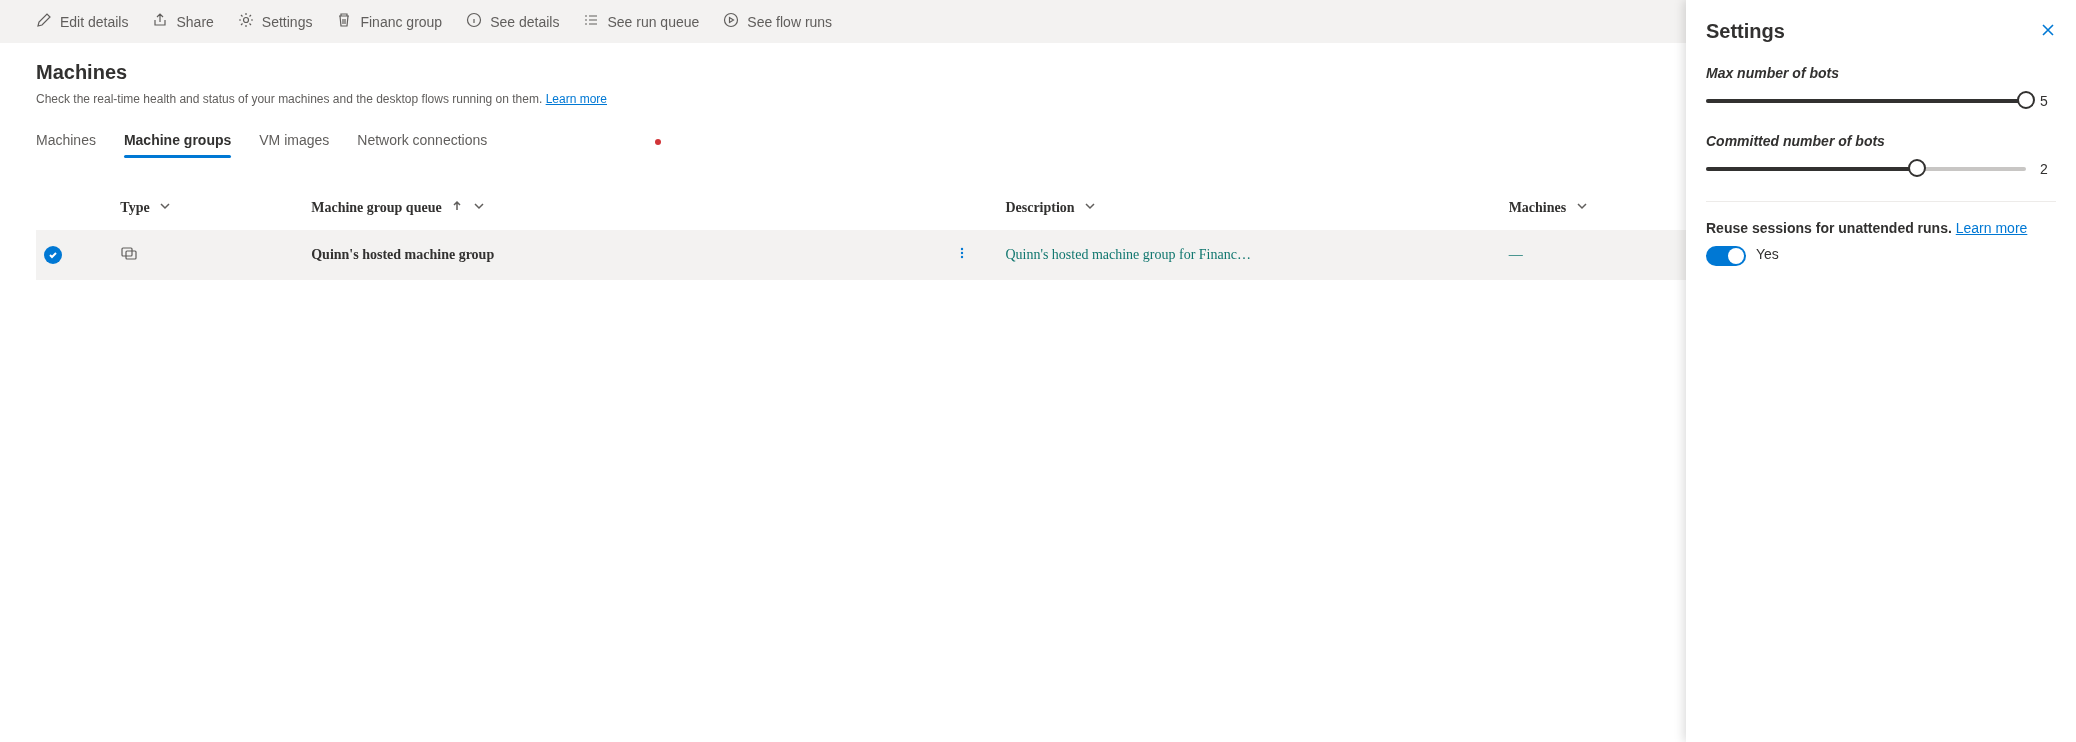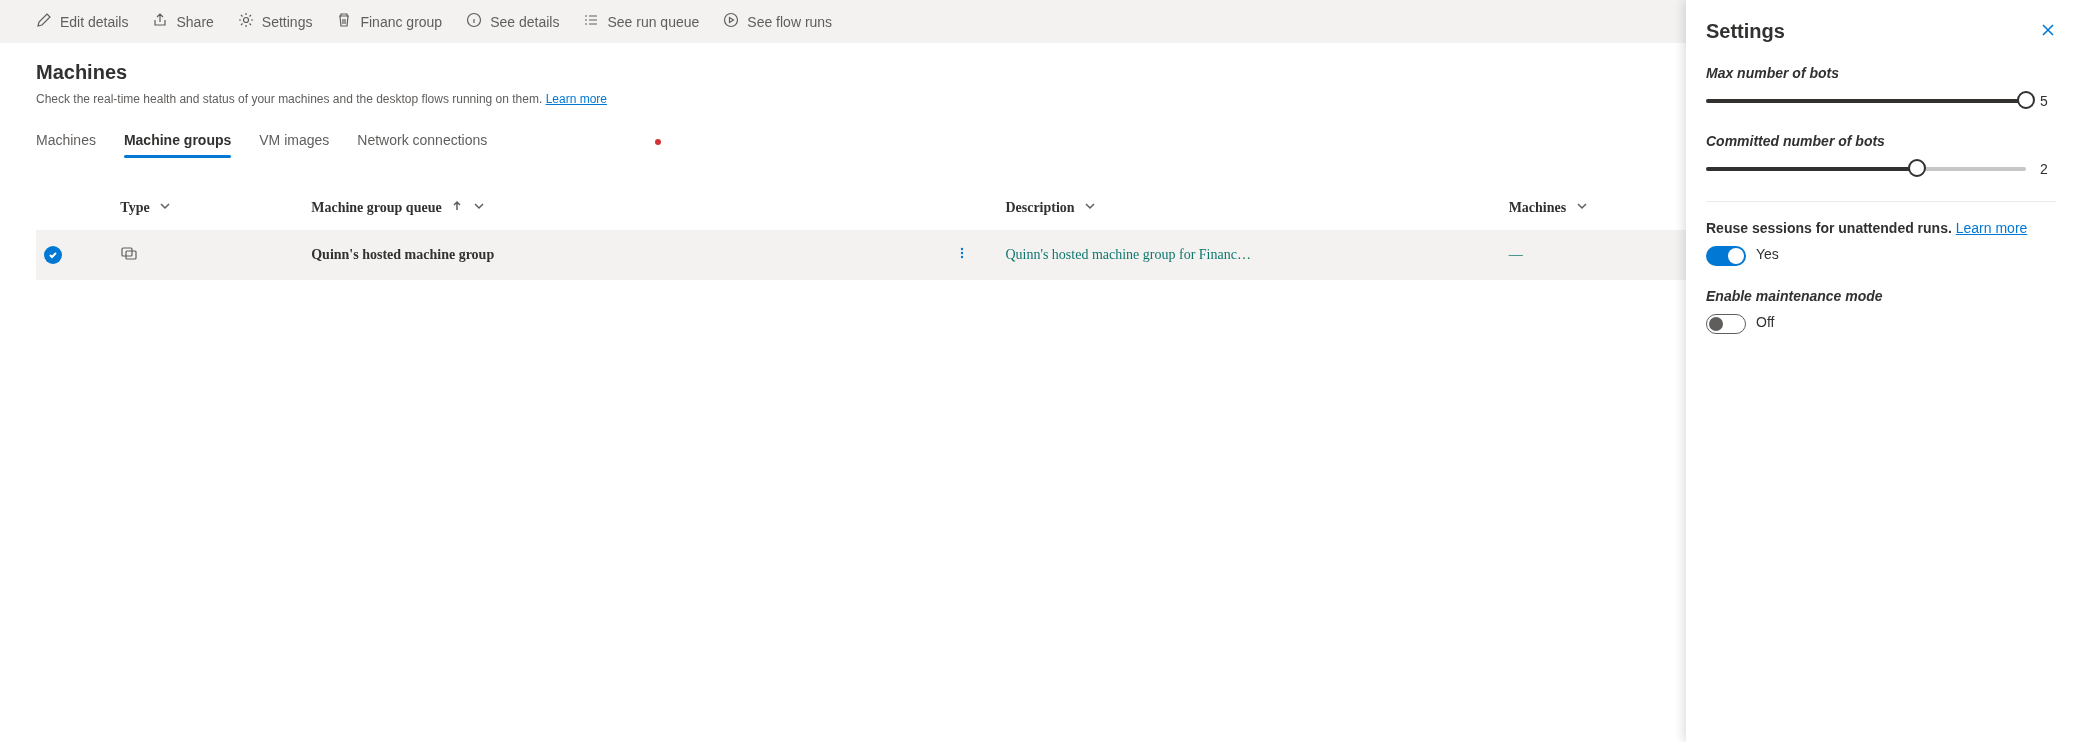--- a/index.html
+++ b/index.html
@@ -313,22 +313,13 @@
       <a href="#">Learn more</a>
     </div>
     <div class="toggle-row">
       <div class="toggle on">
           <div class="knob"></div>
         </div>
       <div class="toggle-label">Yes</div>
     </div>
   </div>
 
-  <div class="setting-block">
-    <div class="setting-label">Enable maintenance mode</div>
-    <div class="toggle-row">
-      <div class="toggle off">
-          <div class="knob"></div>
-        </div>
-      <div class="toggle-label">Off</div>
-    </div>
-  </div>
 </div>
 
 </body></html>

